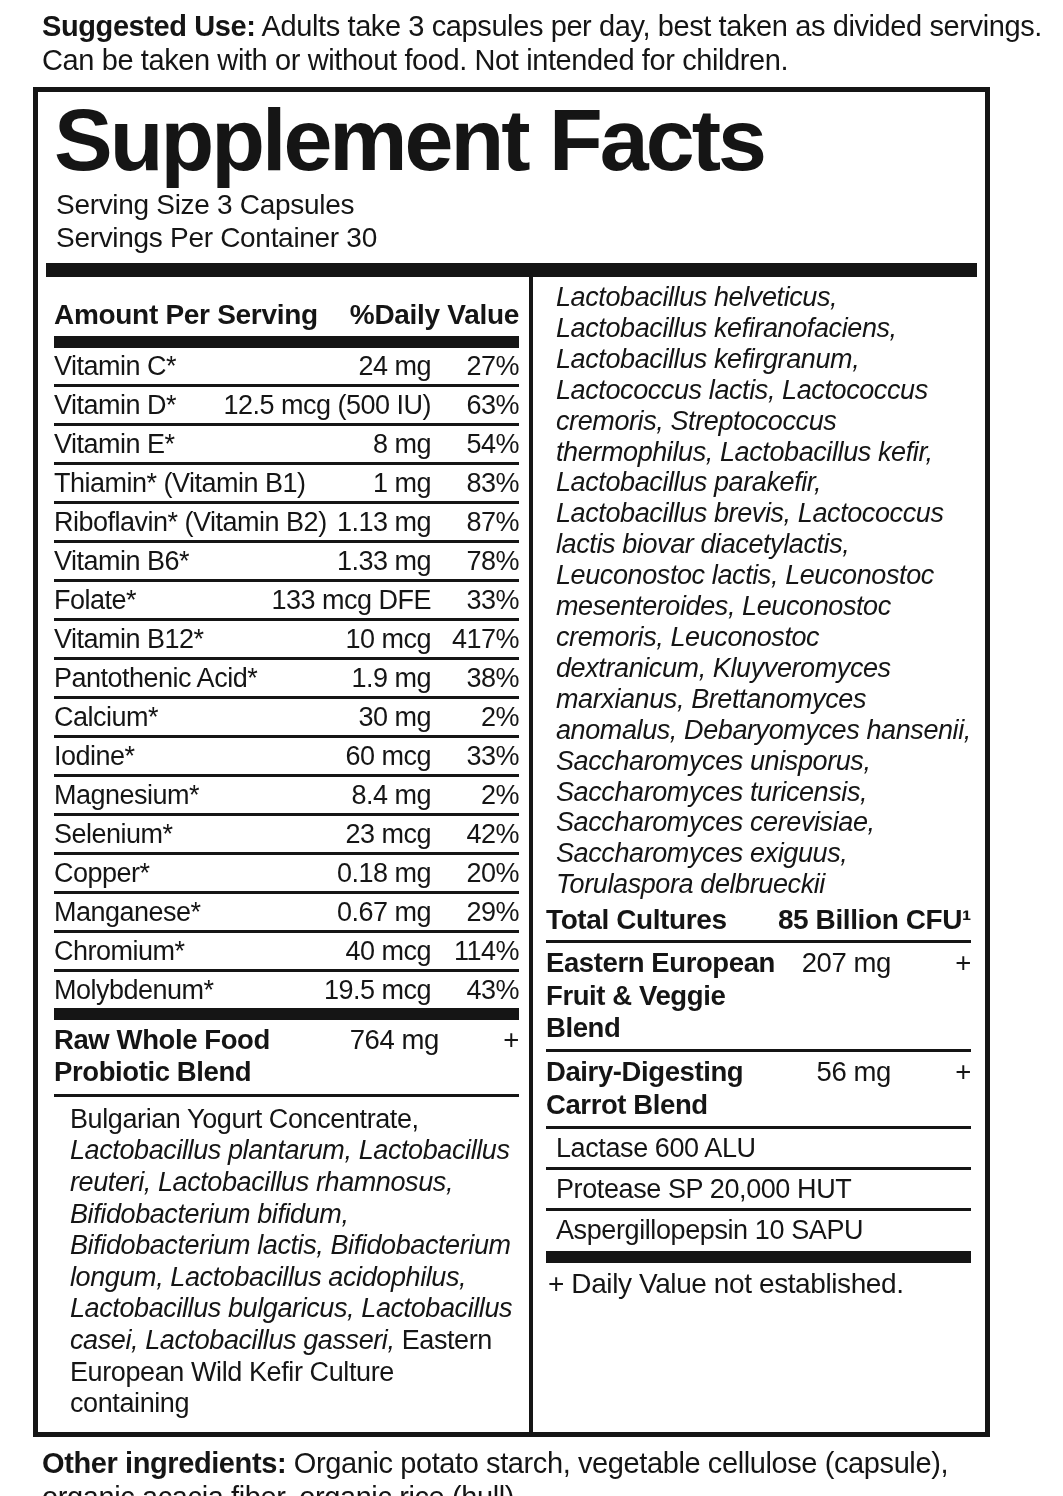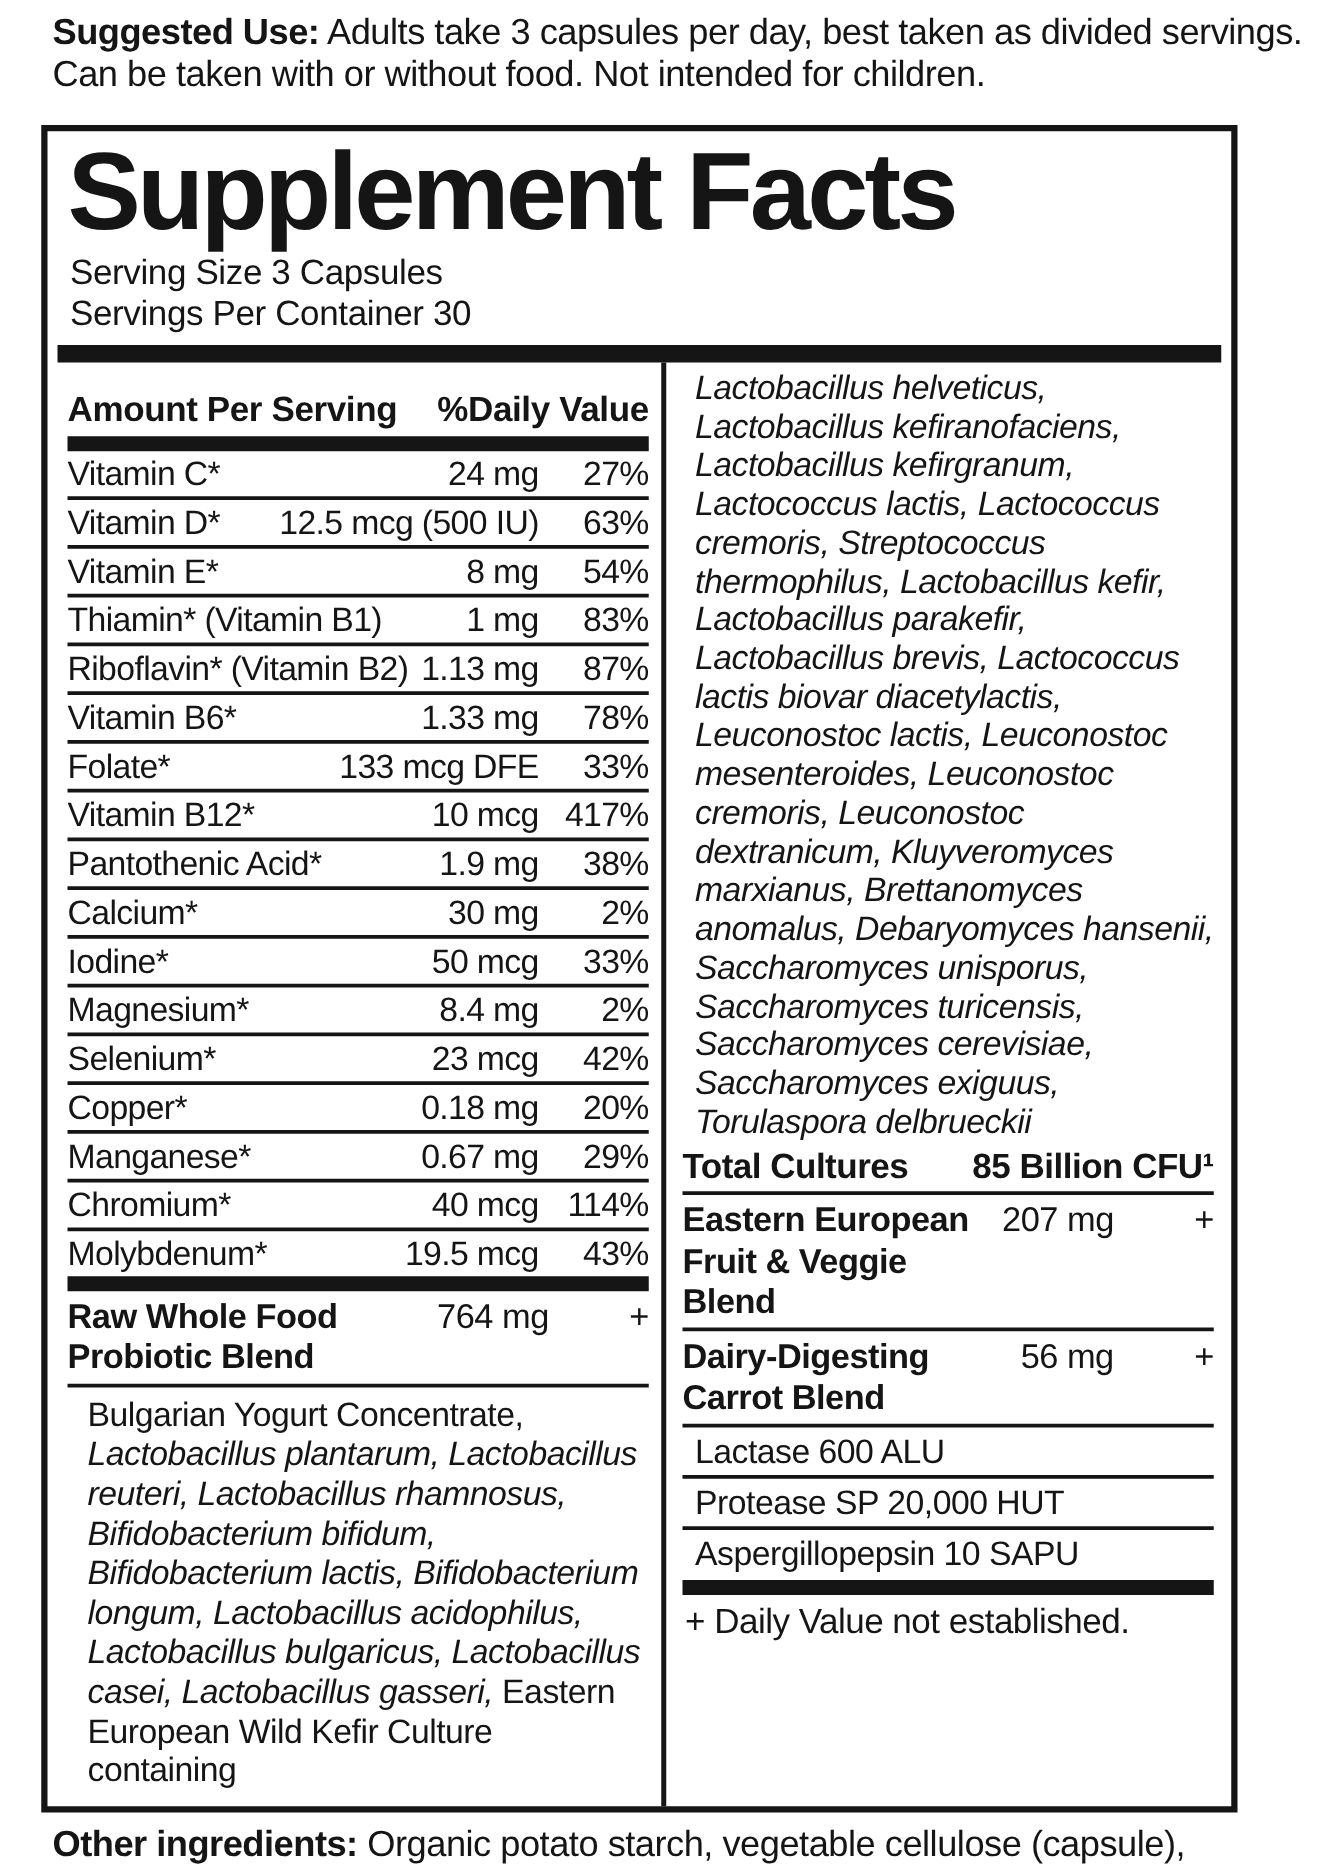--- a/index.html
+++ b/index.html
@@ -11,21 +11,21 @@
     overflow:hidden;
     position:relative;
   }
   .suggested {
     margin:10px 20px 0 42px;
     font-size:29px; line-height:1.17; letter-spacing:-0.4px;
   }
   .bold { font-weight:bold; }
 
   .facts-box {
-    margin:22px 0 0 33px;
+    margin:9px 0 0 33px;
     width:957px;
     border:5px solid #151515;
     background:#fff;
     padding:4px 8px 0 8px;
   }
   .title {
     font-size:88px; font-weight:bold; letter-spacing:-3px;
     line-height:1.0; padding-left:8px; white-space:nowrap;
   }
   .serving-block { padding-left:10px; margin-top:4px; font-size:28px; line-height:1.2; letter-spacing:-0.3px; }
@@ -155,21 +155,21 @@
           </div>
 
           <div class="nrow">
             <span class="name">Calcium*</span>
             <span class="amt">30 mg</span>
             <span class="pct">2%</span>
           </div>
 
           <div class="nrow">
             <span class="name">Iodine*</span>
-            <span class="amt">50 mcg</span>
+            <span class="amt">60 mcg</span>
             <span class="pct">33%</span>
           </div>
 
           <div class="nrow">
             <span class="name">Magnesium*</span>
             <span class="amt">8.4 mg</span>
             <span class="pct">2%</span>
           </div>
 
           <div class="nrow">

